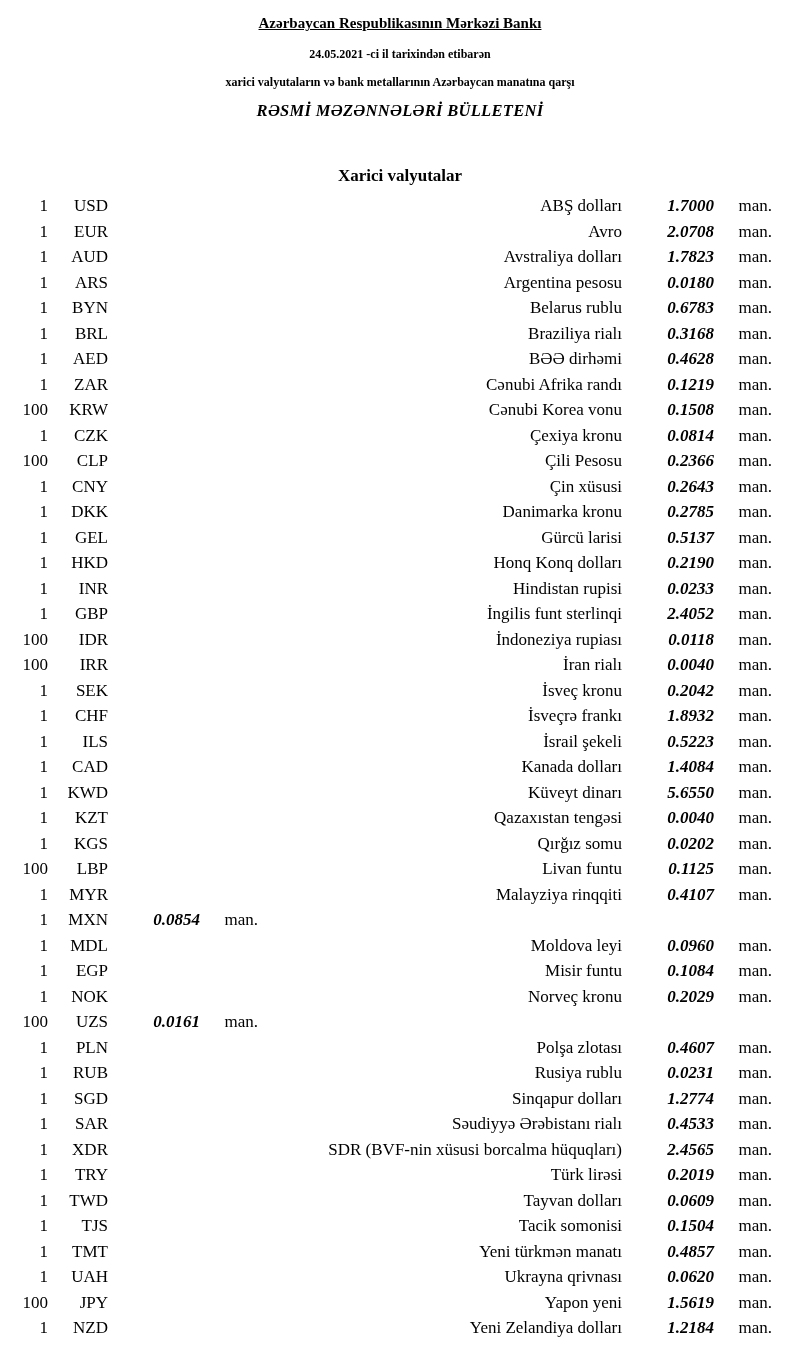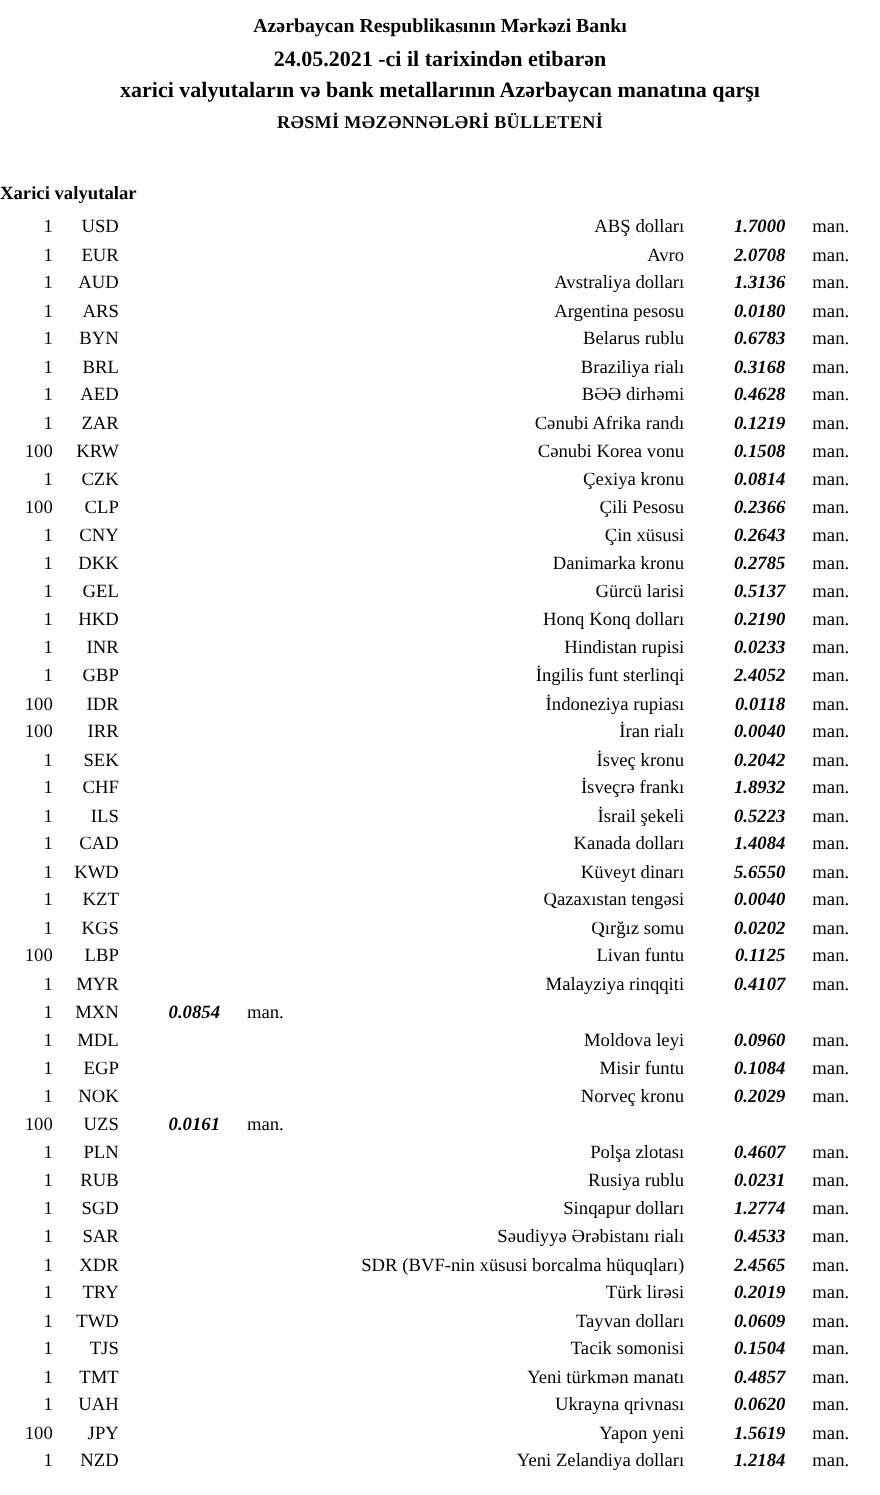--- a/index.html
+++ b/index.html
@@ -12,37 +12,40 @@
   .page {
     width: 800px;
     height: 1359px;
     margin: 0 auto;
     box-sizing: border-box;
     padding-top: 8px;
     overflow: hidden;
   }
   .bank-title {
     text-align: center;
-    font-size: 18px;
+    font-size: 15px;
     font-weight: bold;
     margin: 2px 0 0 0;
     line-height: 26px;
+    text-decoration: underline;
   }
   .head-line {
     text-align: center;
-    font-size: 20px;
+    font-size: 12px;
     font-weight: bold;
     margin-top: 9px;
     line-height: 19px;
   }
   .head-line.caps {
     font-size: 16.5px;
     letter-spacing: 0.3px;
+    font-style: italic;
   }
   .section-title {
+    text-align: center;
     font-size: 17px;
     font-weight: bold;
     margin: 46px 0 0 0;
     line-height: 20px;
   }
   .rates-table {
     margin-top: 7px;
   }
   .row {
     display: flex;
@@ -115,21 +118,21 @@
     <span class="code">EUR</span>
     <span class="name">Avro</span>
     <span class="rate">2.0708</span>
     <span class="unit">man.</span>
   </div>
 
   <div class="row">
     <span class="qty">1</span>
     <span class="code">AUD</span>
     <span class="name">Avstraliya dolları</span>
-    <span class="rate">1.3136</span>
+    <span class="rate">1.7823</span>
     <span class="unit">man.</span>
   </div>
 
   <div class="row">
     <span class="qty">1</span>
     <span class="code">ARS</span>
     <span class="name">Argentina pesosu</span>
     <span class="rate">0.0180</span>
     <span class="unit">man.</span>
   </div>

